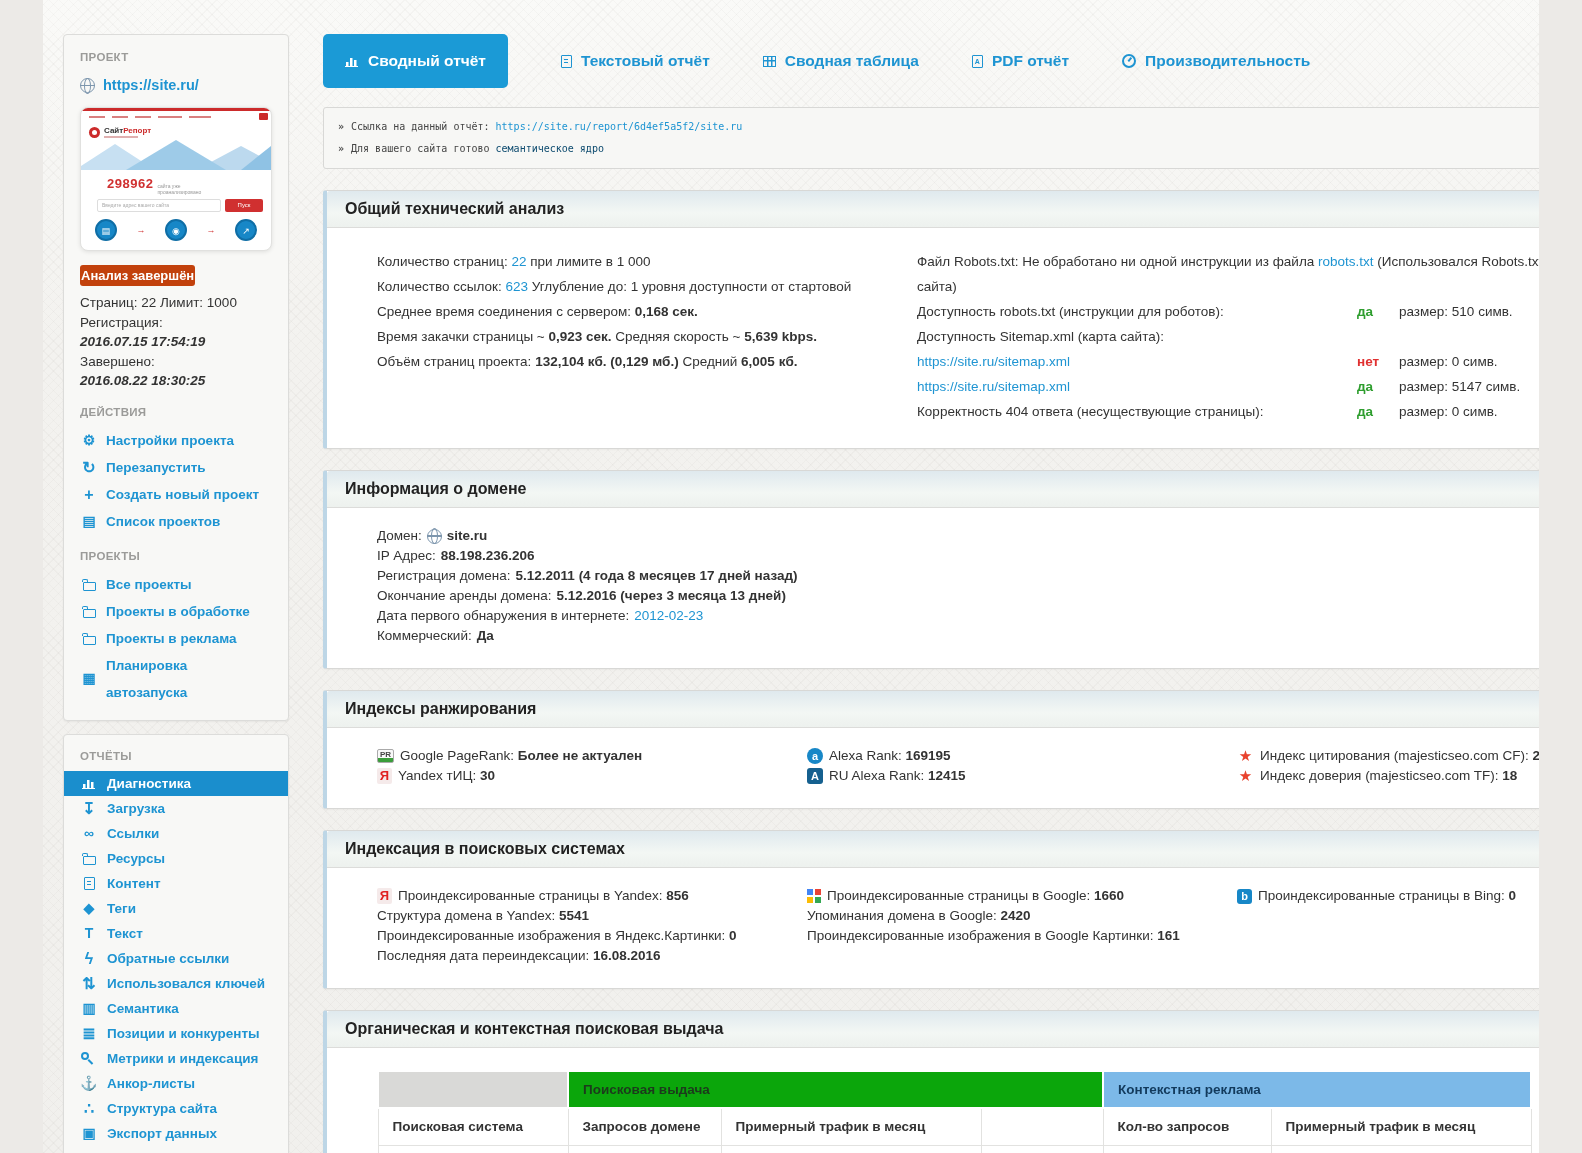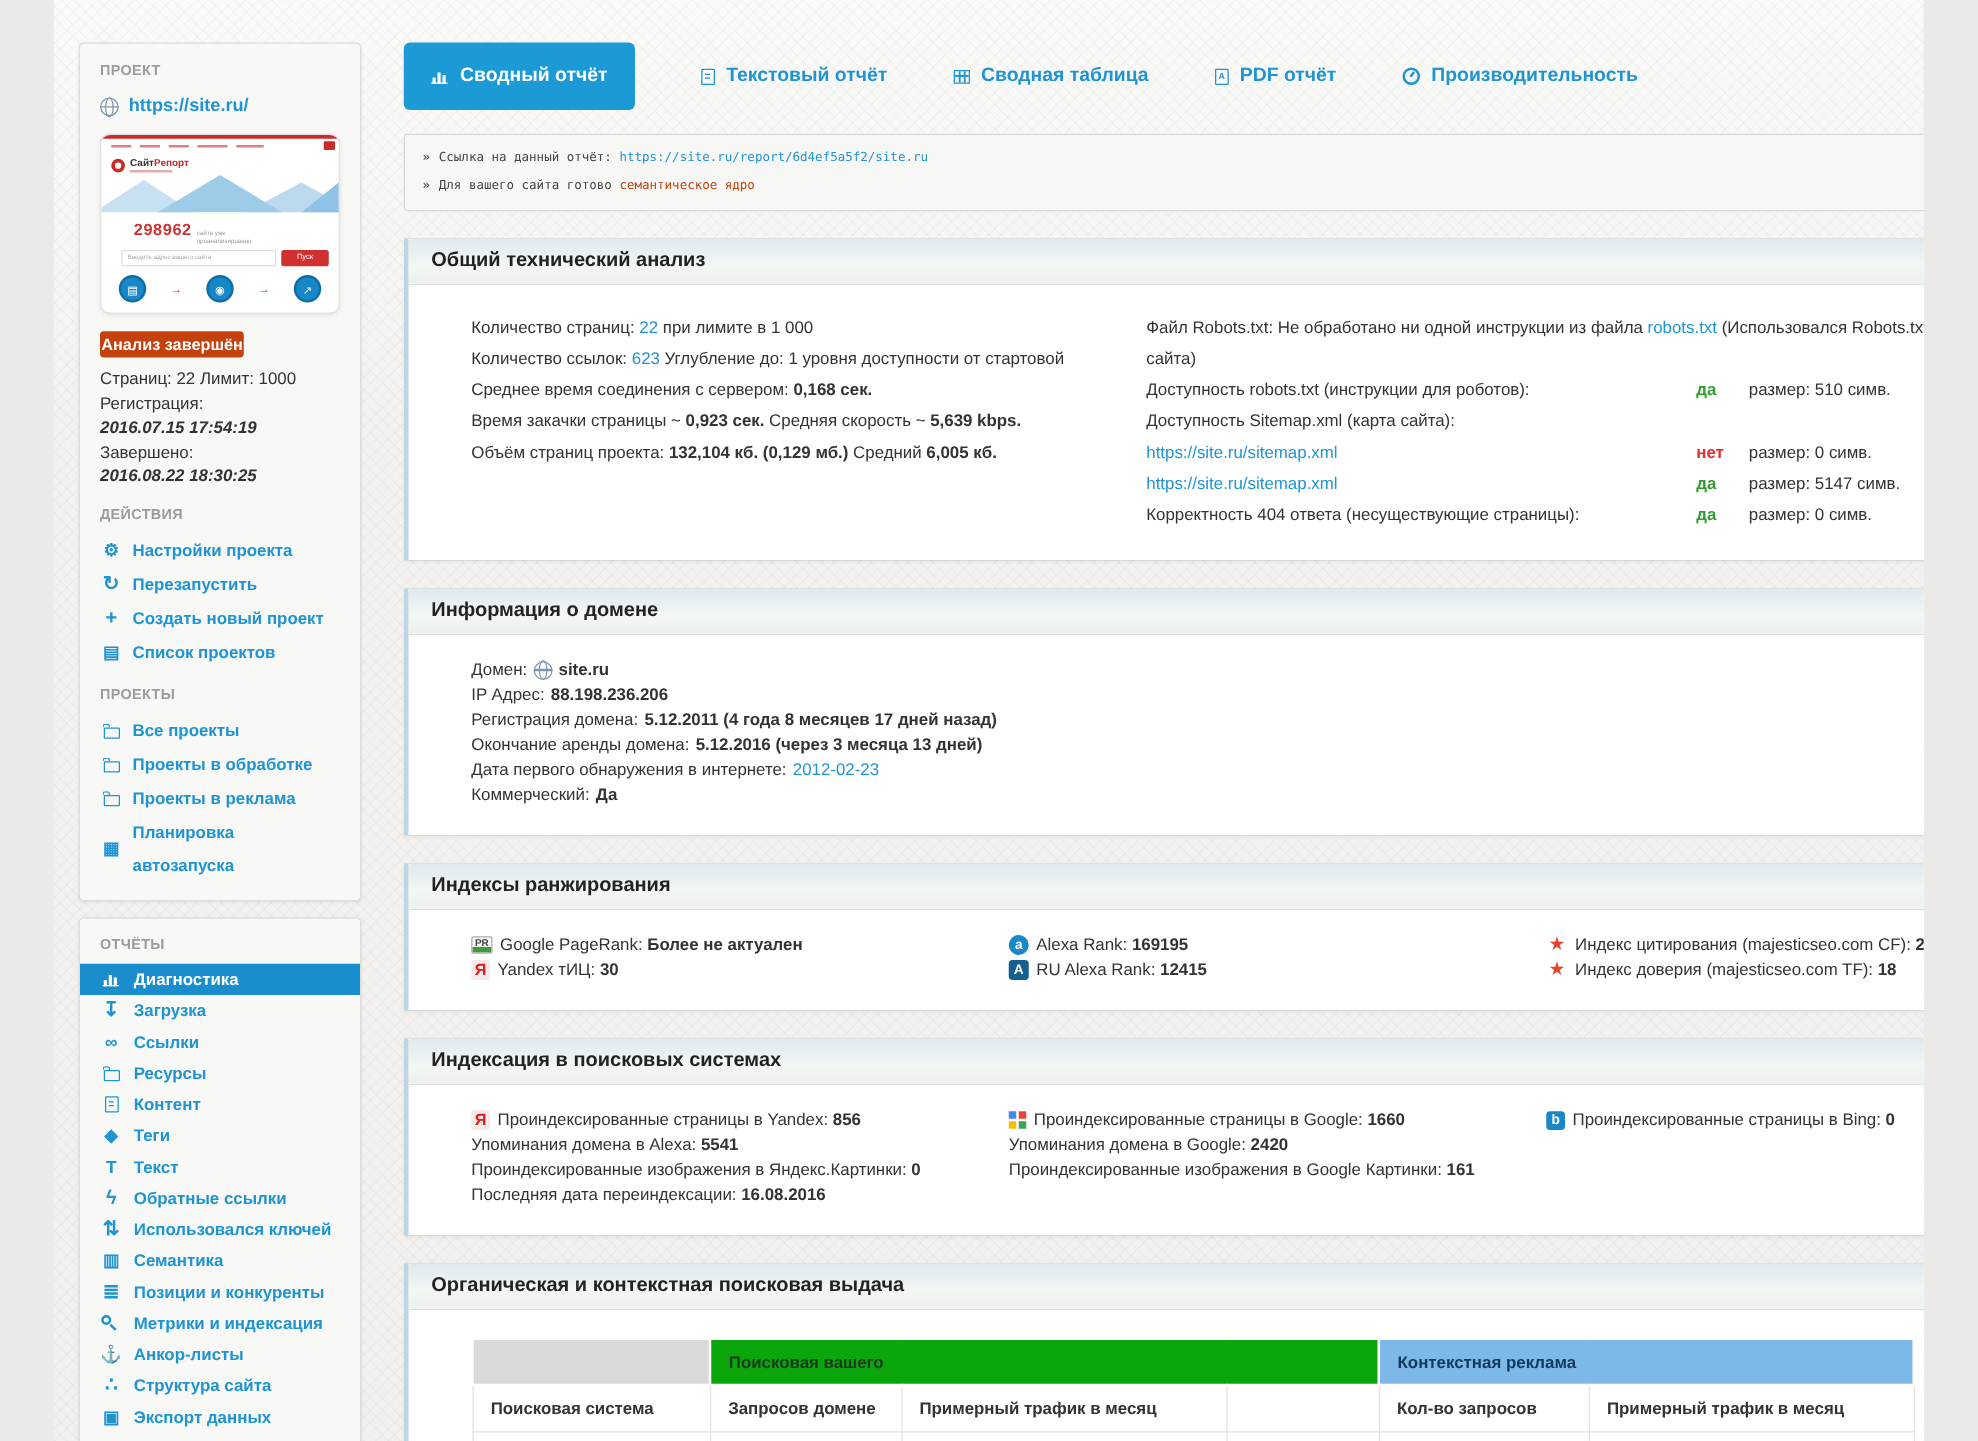--- a/index.html
+++ b/index.html
@@ -4,21 +4,21 @@
 <style>
   html,body{margin:0;padding:0}
   body{background:#eceae7;font-family:"Liberation Sans",sans-serif}
   .page{position:relative;width:1496px;height:1153px;margin:0 auto;overflow:hidden;
         background:linear-gradient(#fafaf8,#f3f2ef 340px,#f1f0ed);color:#333}
   .page::before{content:"";position:absolute;inset:0;pointer-events:none;
     background:repeating-linear-gradient(45deg,rgba(110,100,90,.04) 0 1px,transparent 1px 7px),
                repeating-linear-gradient(-45deg,rgba(110,100,90,.04) 0 1px,transparent 1px 7px)}
   a{text-decoration:none}
   .lk{color:#1e94d2;cursor:pointer}
-  .rlk{color:#c2410c;cursor:pointer}
+  .rlk{color:#0c4a6e;cursor:pointer}
   .b{font-weight:bold}
   .ok{color:#2f9e2f;font-weight:bold}
   .no{color:#e03030;font-weight:bold}
 
   
   .sidebar{position:absolute;left:20px;top:34px;width:226px;z-index:2}
   .panel{background:#f8f8f6;border:1px solid #dcdcda;border-radius:4px;box-shadow:0 1px 2px rgba(0,0,0,.05)}
   .p1{padding:12px 16px 14px;margin-bottom:13px}
   .side-h{color:#9b9b99;font-size:11.5px;font-weight:bold;letter-spacing:.3px;margin:4px 0 9px}
   .side-h.mt{margin-top:15px}
@@ -456,21 +456,21 @@
 
     <section class="section">
       <div class="sec-h">Индексация в поисковых системах</div>
       <div class="sec-b tight cols3">
         <div class="c1">
           <div class="iline">
               <span class="ya-badge">Я</span>
               <span><span>Проиндексированные страницы в Yandex: </span><span class="b">856</span></span>
             </div>
           <div class="iline">
-              <span><span>Упоминания домена в Alexa: </span><span class="b">5541</span></span>
+              <span><span>Структура домена в Yandex: </span><span class="b">5541</span></span>
             </div>
           <div class="iline">
               <span><span>Проиндексированные изображения в Яндекс.Картинки: </span><span class="b">0</span></span>
             </div>
           <div class="iline">
               <span><span>Последняя дата переиндексации: </span><span class="b">16.08.2016</span></span>
             </div>
         </div>
         <div class="c2">
           <div class="iline">
@@ -501,21 +501,21 @@
               <col style="width:190px">
               <col style="width:153px">
               <col style="width:260px">
               <col style="width:122px">
               <col style="width:168px">
               <col style="width:260px">
             </colgroup>
           <tbody>
               <tr class="ghead">
             <td class="gh-empty"></td>
-            <td class="gh-green" colspan="3">Поисковая вашего</td>
+            <td class="gh-green" colspan="3">Поисковая выдача</td>
             <td class="gh-blue" colspan="2">Контекстная реклама</td>
           </tr>
           <tr class="chead">
             <th>Поисковая система</th>
             <th>Запросов домене</th>
             <th>Примерный трафик в месяц</th>
             <th></th>
             <th>Кол-во запросов</th>
             <th>Примерный трафик в месяц</th>
           </tr>

